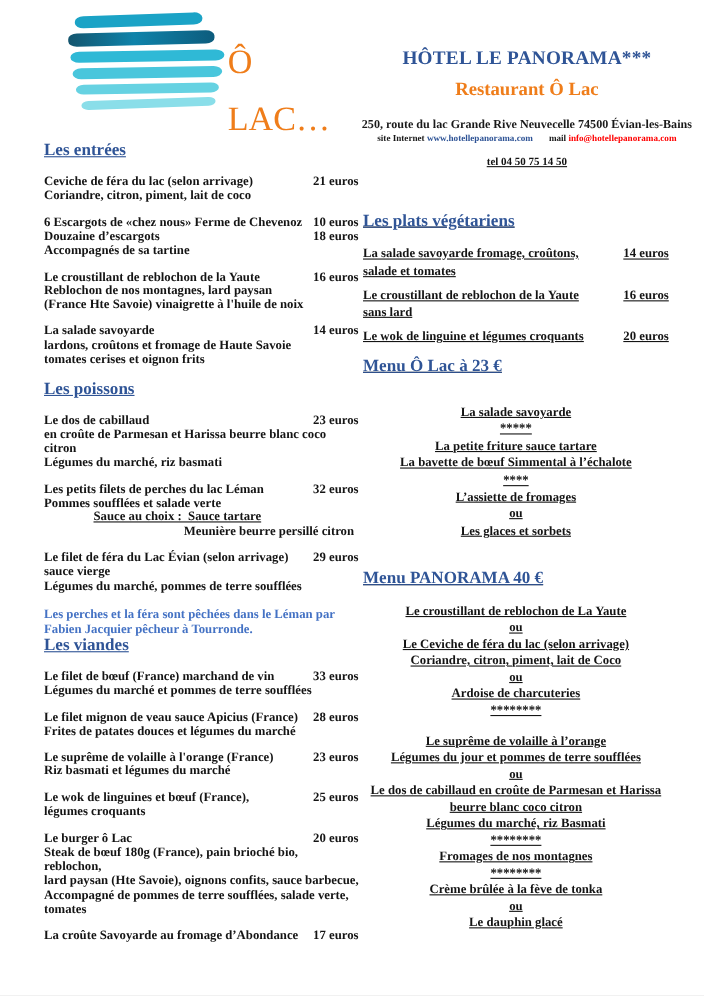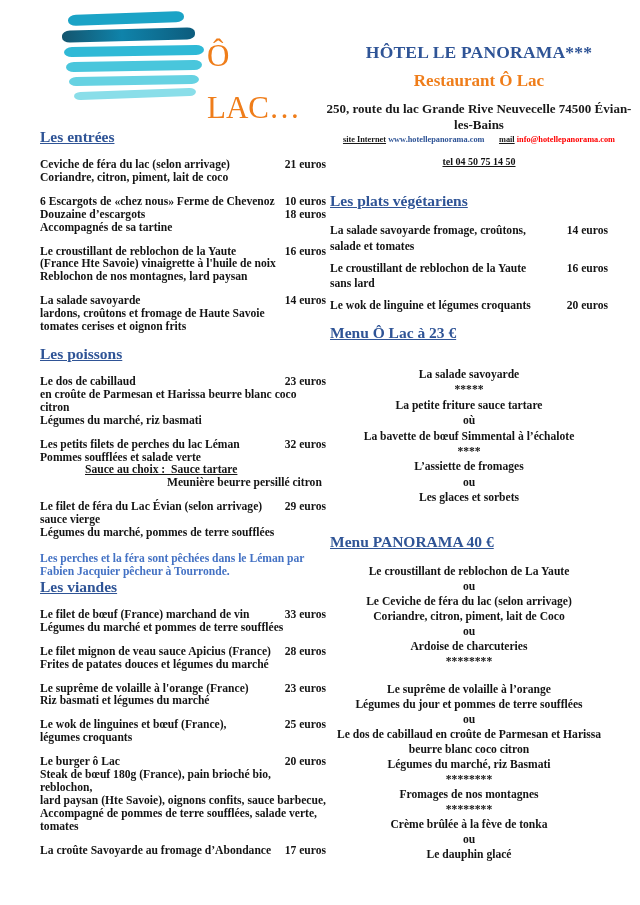--- a/index.html
+++ b/index.html
@@ -14,31 +14,31 @@
   .stroke.s3{width:140px;height:10px;margin-left:2px;background:#2FB9D6;transform:rotate(-1deg);}
   .stroke.s4{width:136px;height:10px;margin-left:4px;background:#49C6DC;transform:rotate(-1deg);}
   .stroke.s5{width:130px;height:9px;margin-left:7px;background:#66D2E2;transform:rotate(-1deg);}
   .stroke.s6{width:122px;height:8px;margin-left:12px;background:#8ADEE9;transform:rotate(-2deg);}
   .logo-text{position:absolute;left:207px;top:30px;color:#EF7D1A;font-size:31px;font-weight:400;line-height:52px;}
 
   
   .hdr{position:absolute;left:326px;top:42px;width:306px;text-align:center;}
   .hotel{font-size:17.5px;color:#2F5496;letter-spacing:.2px;}
   .rest{font-size:17px;color:#EF7D1A;margin-top:8px;}
-  .addr{font-size:13px;margin-top:10px;color:#1a1a1a;}
+  .addr{font-size:11px;margin-top:16px;color:#1a1a1a;}
   .contact{font-size:8.3px;margin-top:2px;}
-  .contact .lbl{text-decoration:underline;color:#1a1a1a;text-align:right;}
+  .contact .lbl{color:#1a1a1a;text-align:right;}
   .contact .url{color:#2F5496;}
   .contact .mailv{color:#FF0000;}
   .tel{font-size:10px;margin-top:12px;}
   .tel span{text-decoration:underline;}
 
   
   .col-left{position:absolute;left:40px;top:128px;width:286px;font-size:11.6px;}
-  .col-right{position:absolute;left:330px;top:192px;width:278px;font-size:11.6px;}
+  .col-right{position:absolute;left:330px;top:192px;width:278px;font-size:11.6px;text-decoration:underline;}
 
   .sec-h{font-size:15.5px;color:#2F5496;text-decoration:underline;margin:0 0 13px 0;}
   .sec-h.mt{}
   .item{margin-bottom:11px;}
   .row{display:flex;justify-content:space-between;align-items:center;line-height:12.9px;}
   .row .p{white-space:nowrap;padding-left:6px;}
   .row.ind1 .t{padding-left:45px;white-space:pre-wrap;text-decoration:underline;}
   .row.ind2 .t{padding-left:127px;}
   .note{color:#4472C4;line-height:13px;margin:12px 0 0 0;}
 
@@ -109,24 +109,24 @@
       <div class="row">
           <span class="t">Accompagnés de sa tartine</span>
         </div>
     </div>
     <div class="item">
       <div class="row">
           <span class="t">Le croustillant de reblochon de la Yaute</span>
           <span class="p">16 euros</span>
         </div>
       <div class="row">
+          <span class="t">Reblochon de nos montagnes, lard paysan</span>
+        </div>
+      <div class="row">
           <span class="t">(France Hte Savoie)  vinaigrette à l'huile de noix</span>
-        </div>
-      <div class="row">
-          <span class="t">Reblochon de nos montagnes, lard paysan</span>
         </div>
     </div>
     <div class="item">
       <div class="row">
           <span class="t">La salade savoyarde</span>
           <span class="p">14 euros</span>
         </div>
       <div class="row">
           <span class="t">lardons, croûtons et fromage de Haute Savoie</span>
         </div>
@@ -272,21 +272,20 @@
             <span class="p">20 euros</span>
           </div>
       </div>
     </div>
 
     <div class="menu-h">Menu Ô Lac à 23 €</div>
     <div class="menu-lines">
       <div class="mline">La salade savoyarde</div>
       <div class="mline">*****</div>
       <div class="mline">La petite friture sauce tartare</div>
-      <div class="mline">où</div>
       <div class="mline">La bavette de bœuf Simmental à l’échalote</div>
       <div class="mline">****</div>
       <div class="mline">L’assiette de fromages</div>
       <div class="mline">ou</div>
       <div class="mline">Les glaces et sorbets</div>
     </div>
 
     <div class="menu-h m2">Menu PANORAMA 40 €</div>
     <div class="menu-lines m2">
       <div class="mline">Le croustillant de reblochon de La Yaute</div>

